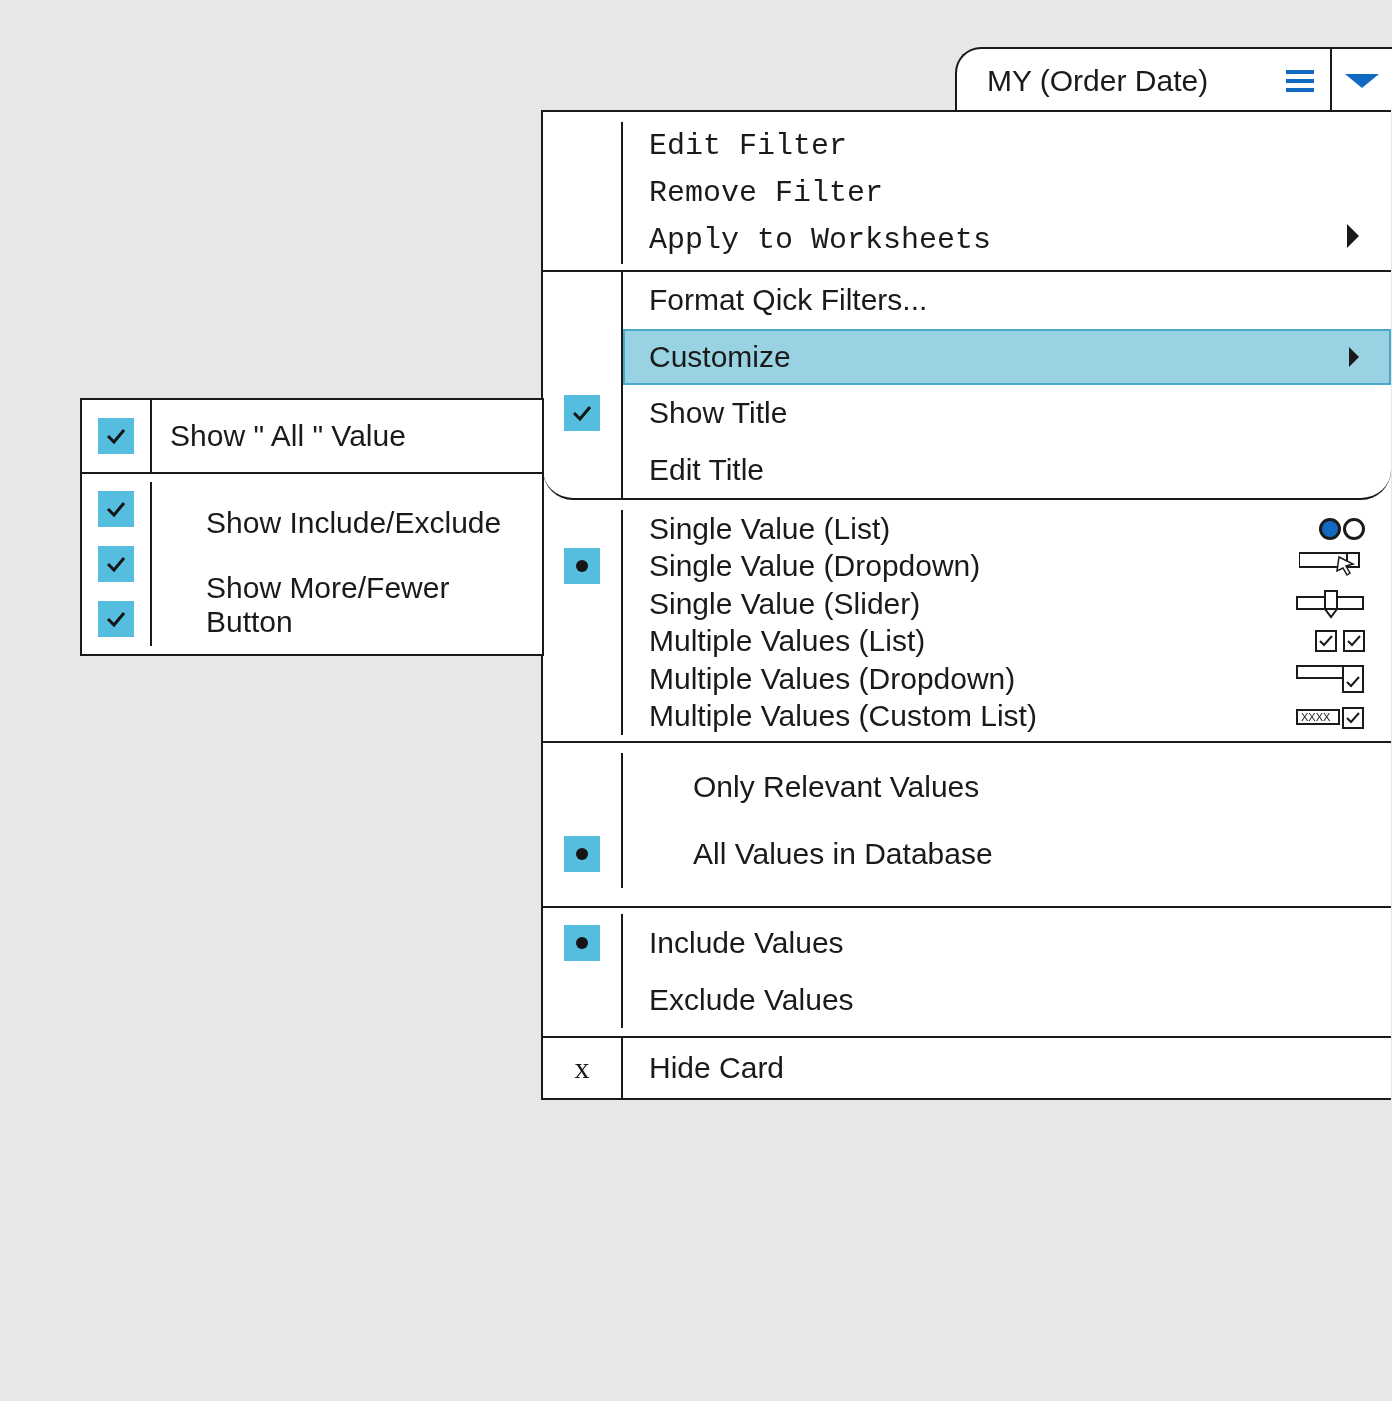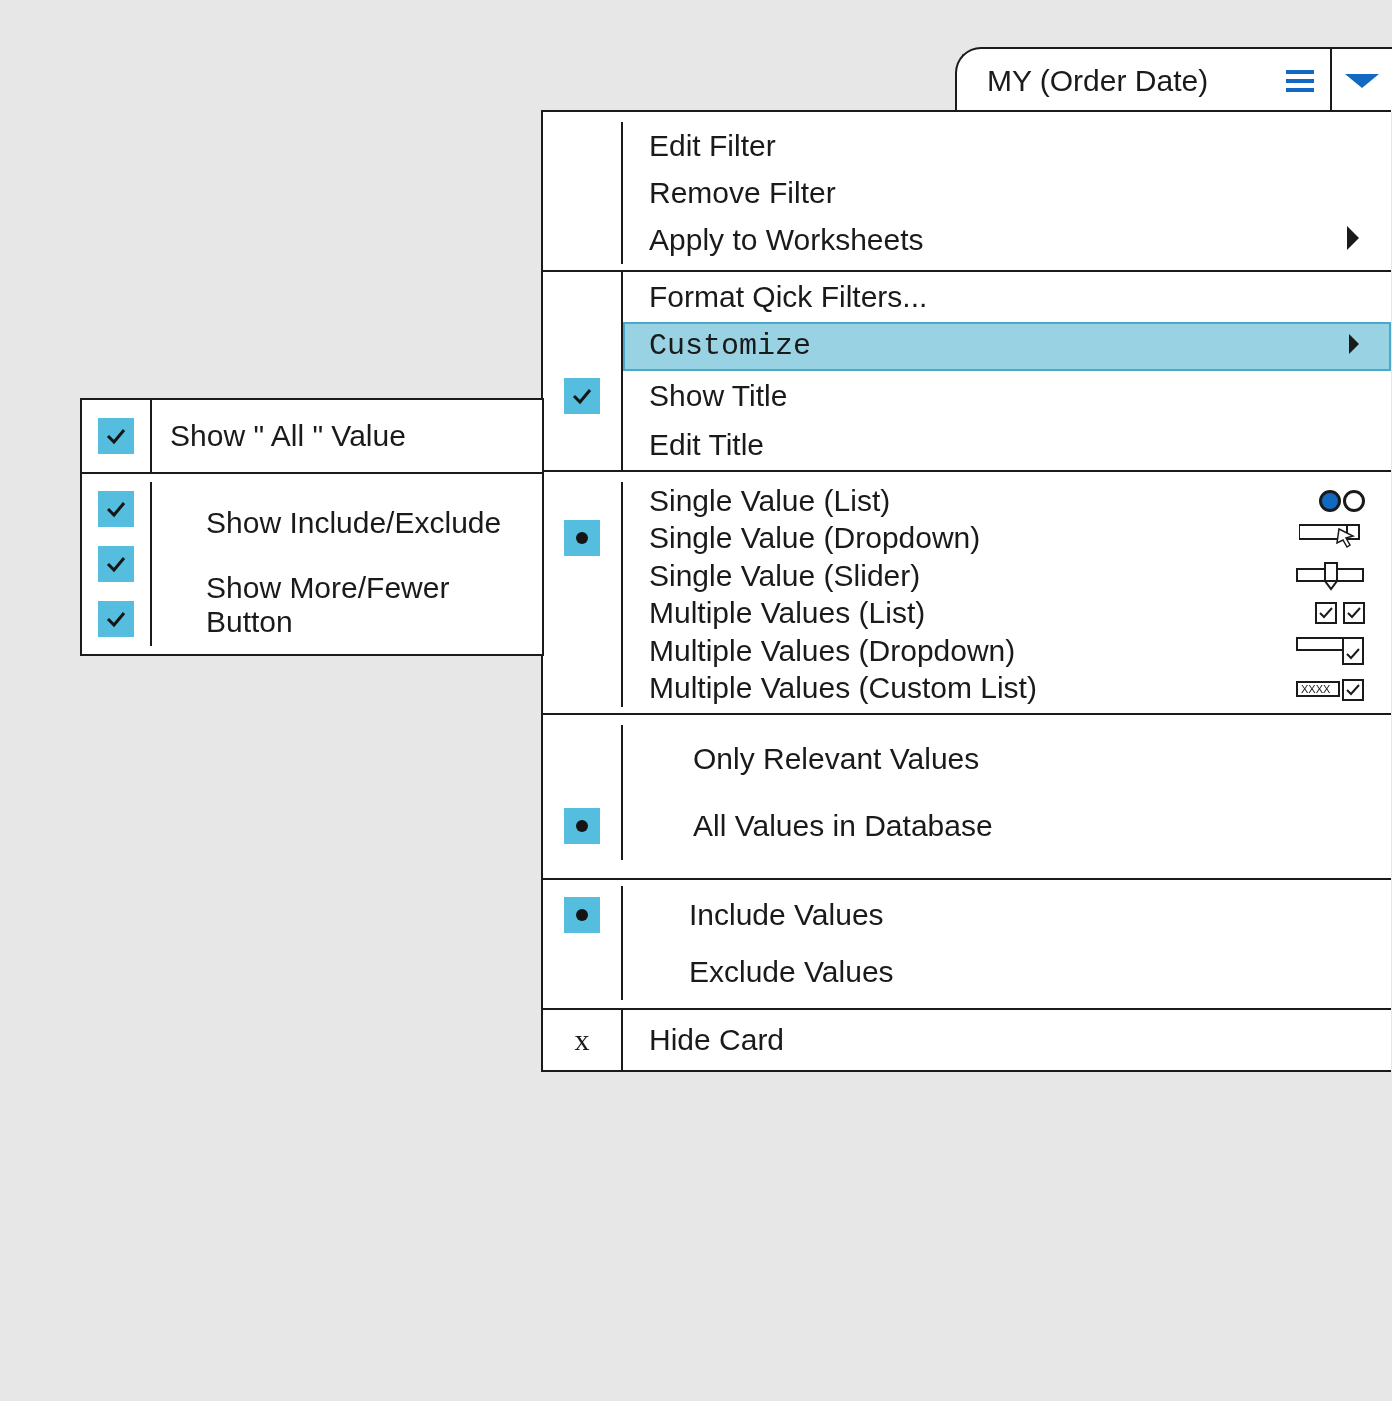--- a/index.html
+++ b/index.html
@@ -100,34 +100,33 @@
     position: relative;
   }
   .menu-item .label { flex: 1; }
   .menu-item .submenu-arrow {
     margin-right: 6px;
   }
   .menu-item.highlight {
     background: #99d3e3;
     outline: 2px solid #4aa9ca;
     outline-offset: -2px;
-    font-family: Liberation Mono, monospace;
   }
   .menu-item .type-icon {
     width: 70px;
     display: flex;
     justify-content: flex-end;
   }
 
   
-  .sec-1 { height: 160px; padding-top: 10px; padding-bottom: 6px; }
-  .sec-2 { height: 200px; }
+  .sec-1 { height: 160px; padding-top: 10px; padding-bottom: 6px; font-family: Liberation Mono, monospace; }
+  .sec-2 { height: 228px; border-radius: 30px; }
   .sec-3 { height: 243px; padding-top: 10px; padding-bottom: 6px; }
   .sec-4 { height: 165px; padding-top: 10px; padding-bottom: 18px; gap: 44px; }
-  .sec-5 { height: 130px; padding-top: 6px; padding-bottom: 8px; gap: 40px; }
+  .sec-5 { height: 130px; padding-top: 6px; padding-bottom: 8px; }
   .sec-6 { height: 60px; }
 
   
   .mark-check, .mark-bullet {
     width: 36px;
     height: 36px;
     background: #55bdde;
     display: flex;
     align-items: center;
     justify-content: center;

